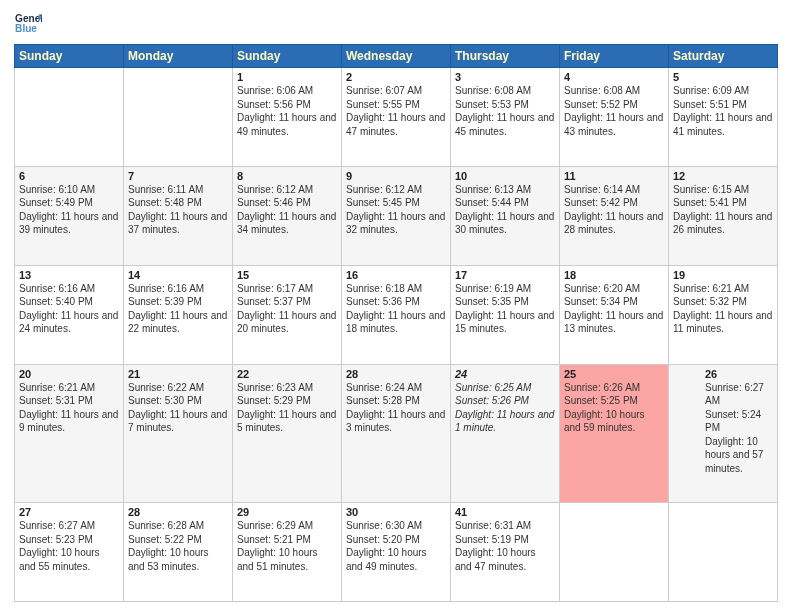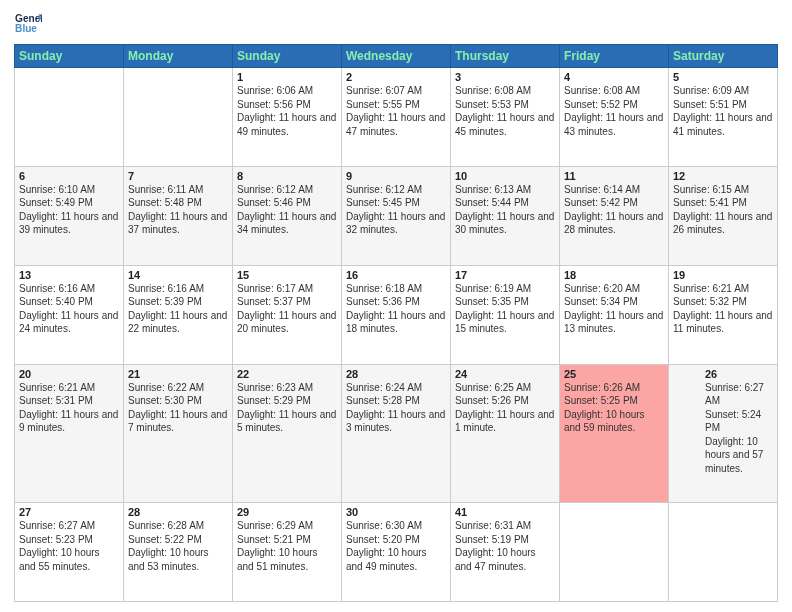--- a/index.html
+++ b/index.html
@@ -46,21 +46,21 @@
       color: #555;
     }
     .calendar {
       flex: 1;
       border-collapse: collapse;
       width: 100%;
       table-layout: fixed;
     }
     .calendar th {
       background: #2a6db5;
-      color: #86efac;
+      color: #fef9c3;
       font-size: 12px;
       font-weight: bold;
       padding: 4px 4px;
       text-align: left;
       border: 1px solid #1a5a9a;
     }
     .calendar td {
       border: 1px solid #ccc;
       vertical-align: top;
       padding: 3px 4px;
@@ -214,21 +214,21 @@
         <span class="day-info">Sunrise: 6:22 AM<br>Sunset: 5:30 PM<br>Daylight: 11 hours and 7 minutes.</span>
       </td>
           <td style="background: rgb(245, 245, 245);">
         <span class="day-num">22</span>
         <span class="day-info">Sunrise: 6:23 AM<br>Sunset: 5:29 PM<br>Daylight: 11 hours and 5 minutes.</span>
       </td>
           <td style="background: rgb(245, 245, 245);">
         <span class="day-num">28</span>
         <span class="day-info">Sunrise: 6:24 AM<br>Sunset: 5:28 PM<br>Daylight: 11 hours and 3 minutes.</span>
       </td>
-          <td style="background: rgb(245, 245, 245);">
+          <td style="background: rgb(245, 245, 245); font-style: italic;">
         <span class="day-num">24</span>
         <span class="day-info">Sunrise: 6:25 AM<br>Sunset: 5:26 PM<br>Daylight: 11 hours and 1 minute.</span>
       </td>
           <td style="background: #fca5a5;">
         <span class="day-num">25</span>
         <span class="day-info">Sunrise: 6:26 AM<br>Sunset: 5:25 PM<br>Daylight: 10 hours and 59 minutes.</span>
       </td>
           <td style="background: rgb(245, 245, 245); padding-left: 36px;">
         <span class="day-num">26</span>
         <span class="day-info">Sunrise: 6:27 AM<br>Sunset: 5:24 PM<br>Daylight: 10 hours and 57 minutes.</span>

